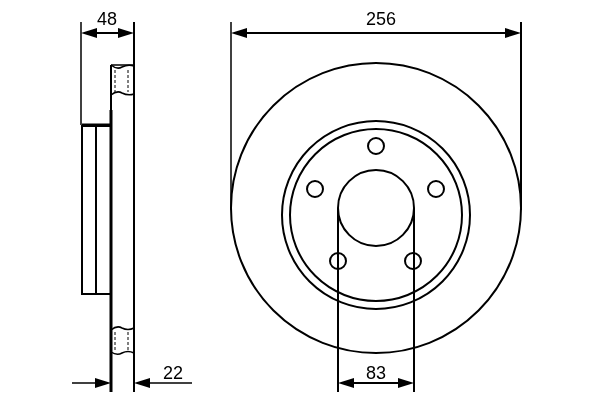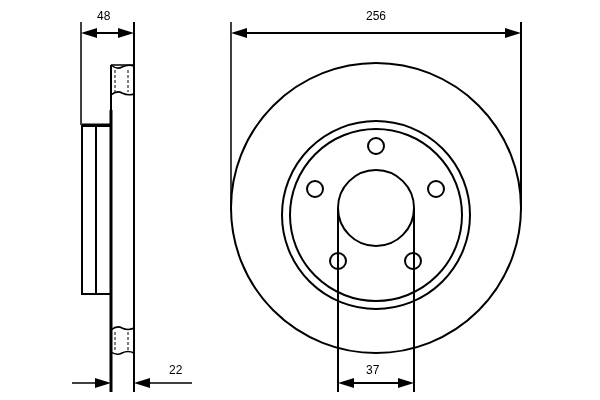--- a/index.html
+++ b/index.html
@@ -1,18 +1,18 @@
 <!DOCTYPE html>
 <html><head>
   <meta charset="utf-8">
   <style>
     html, body { margin:0; padding:0; background:#ffffff; }
     body { width:600px; height:400px; overflow:hidden; position:relative; font-family:"Liberation Sans", sans-serif; }
     #drawing { position:absolute; left:0; top:0; width:600px; height:400px; }
-    .dim-label { position:absolute; font-family:"Liberation Sans", sans-serif; font-size:12px; color:#000; line-height:1; }
+    .dim-label { position:absolute; font-family:"Liberation Sans", sans-serif; font-size:18px; color:#000; line-height:1; }
   </style>
 </head>
 <body>
 
 <svg id="drawing" viewBox="0 0 600 400" xmlns="http://www.w3.org/2000/svg">
   <g stroke="#000" fill="none">
 
     <g>
 
       <line x1="81" y1="22" x2="81" y2="125" stroke-width="1.5"></line>
@@ -73,15 +73,15 @@
       <line x1="414" y1="208" x2="414" y2="392" stroke-width="2"></line>
 
       <line x1="341" y1="383" x2="411" y2="383" stroke-width="2"></line>
       <polygon points="338,383 354,378 354,388" fill="#000" stroke="none"></polygon>
       <polygon points="414,383 398,378 398,388" fill="#000" stroke="none"></polygon>
     </g>
   </g>
 </svg>
 
 <span class="dim-label" style="left:97px; top:10px;">48</span>
-<span class="dim-label" style="left:163px; top:364px;margin-left:6px;">22</span>
+<span class="dim-label" style="left:163px; top:364px;">22</span>
 <span class="dim-label" style="left:366px; top:10px;text-align:right;">256</span>
-<span class="dim-label" style="left:366px; top:364px;">37</span>
+<span class="dim-label" style="left:366px; top:364px;">83</span>
 
 </body></html>

